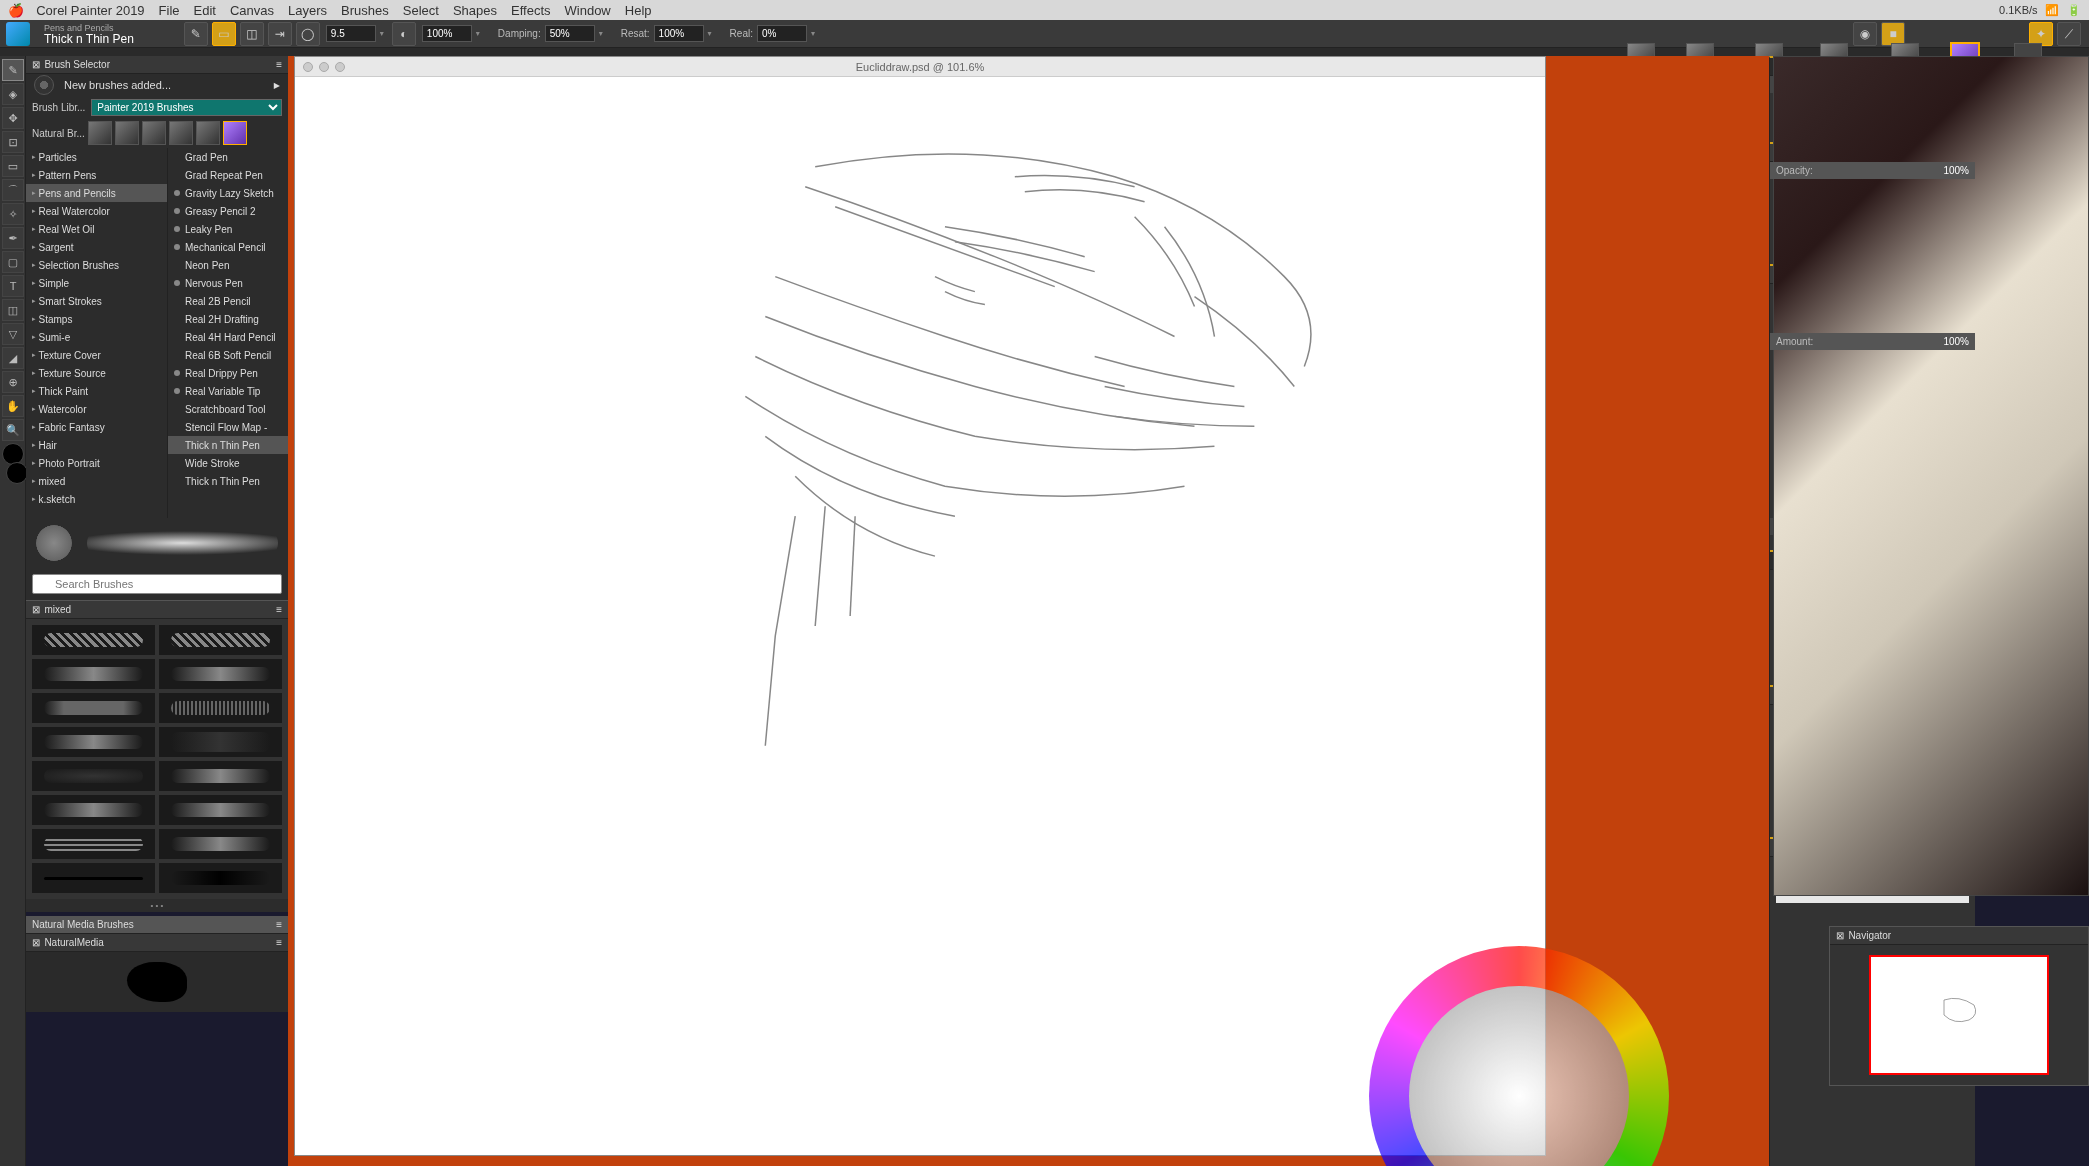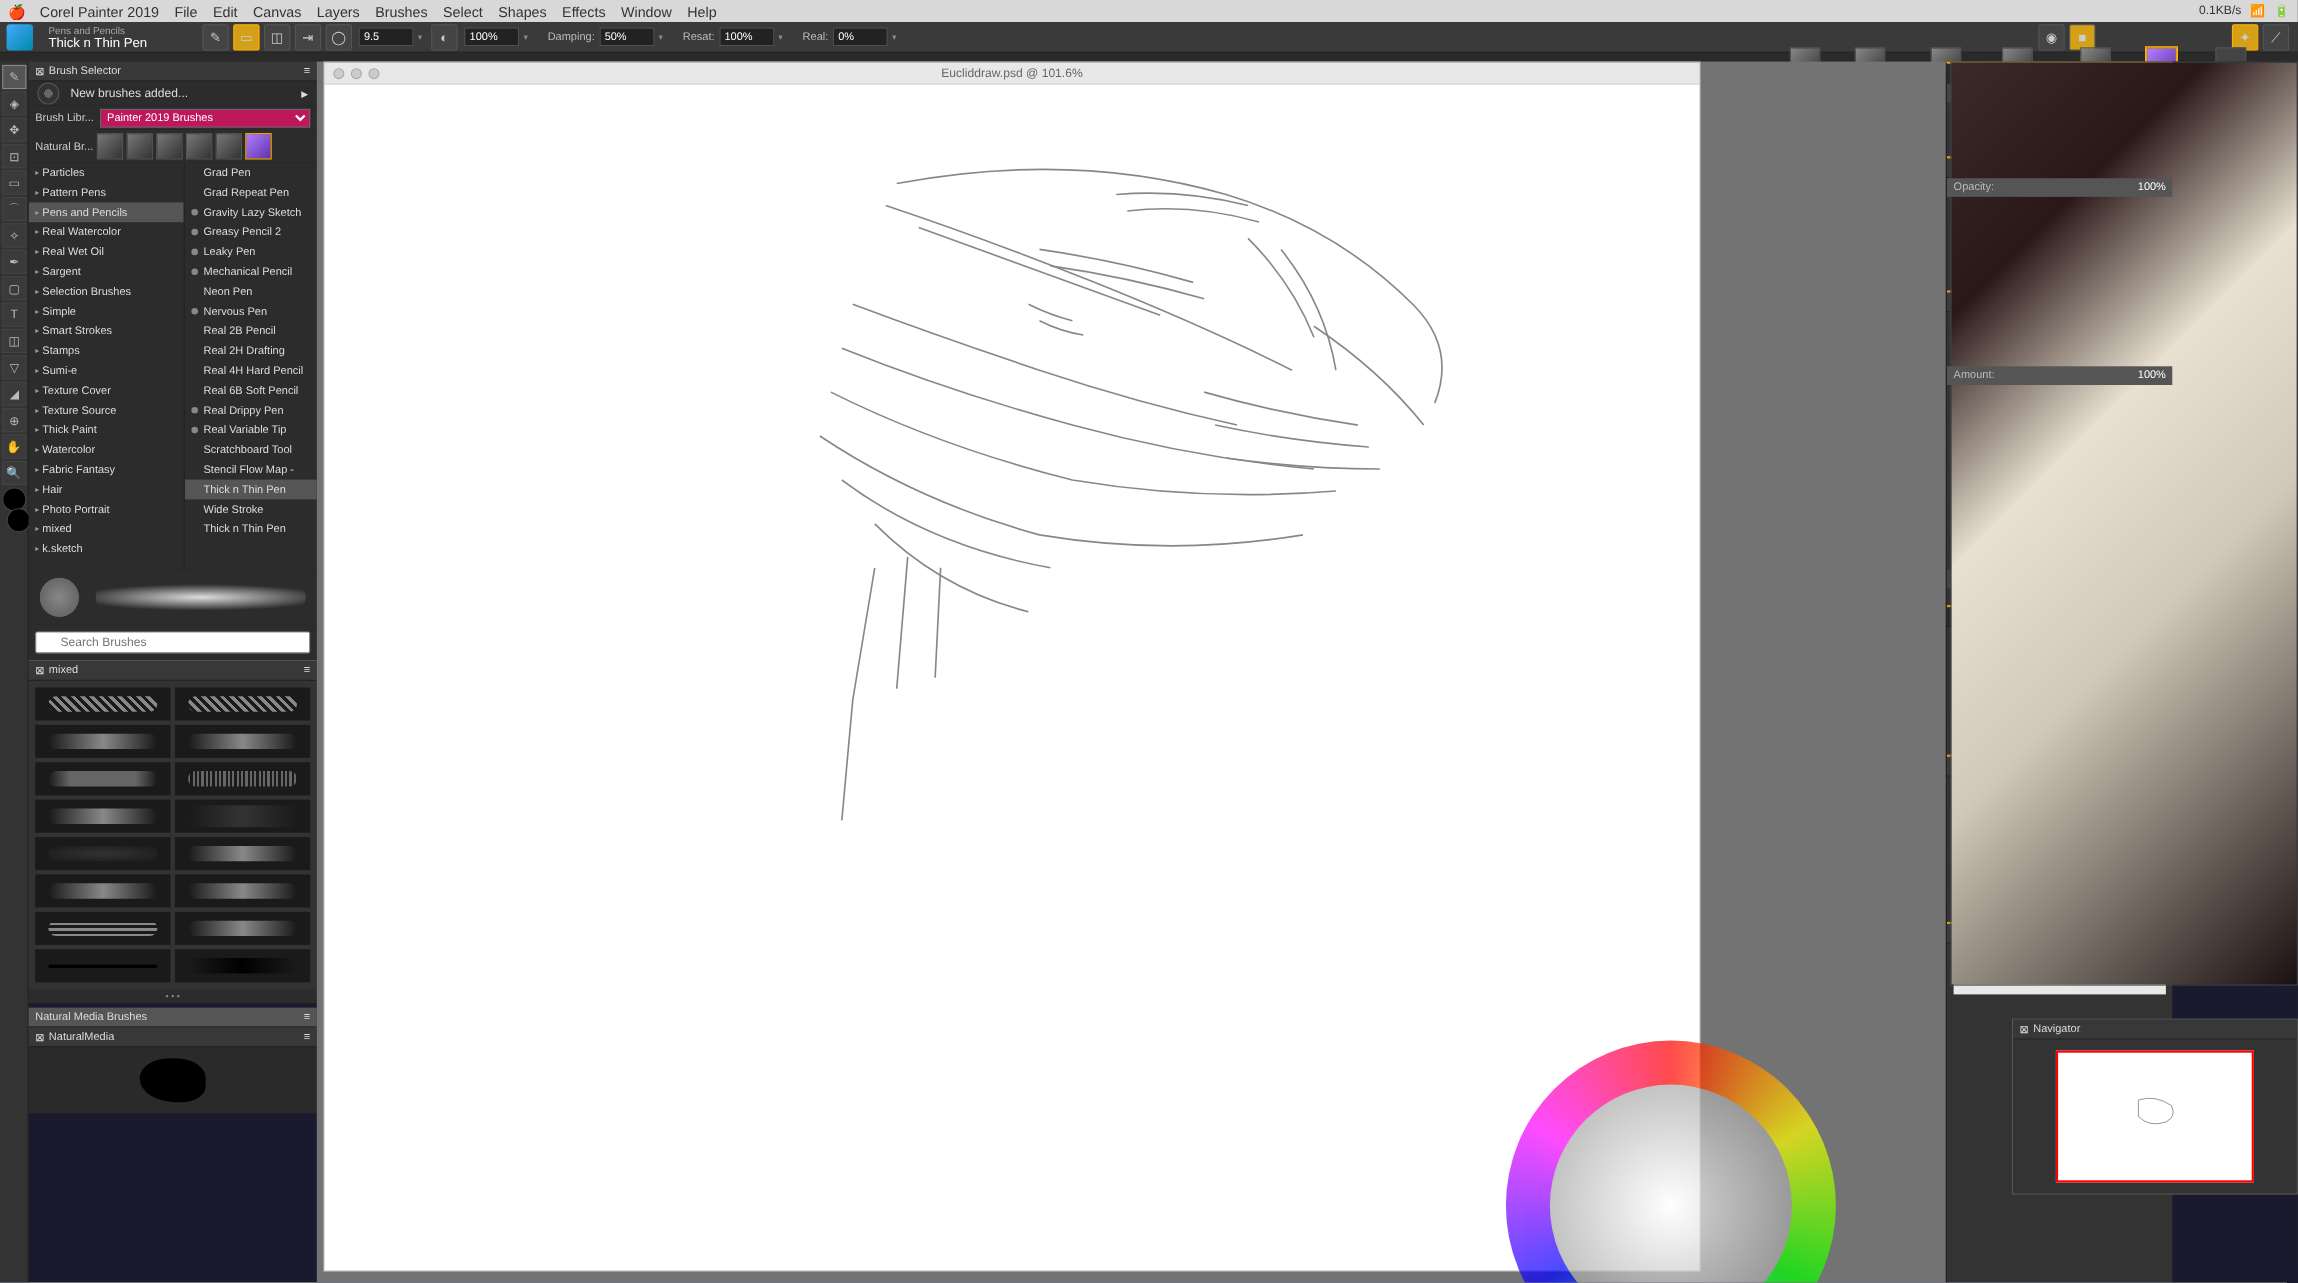--- a/index.html
+++ b/index.html
@@ -38,21 +38,21 @@
 .brush-selector { width: 262px; display: flex; flex-direction: column; }
 .panel-header { height: 18px; background: #383838; border-bottom: 1px solid #222; color: #ddd; font-size: 10px; display: flex; align-items: center; padding: 0 6px; }
 .panel-header .x { margin-right: 4px; }
 .panel-header .menu { margin-left: auto; cursor: pointer; }
 
 .new-brushes { height: 22px; background: #2c2c2c; display: flex; align-items: center; padding: 0 8px; color: #ddd; font-size: 11px; }
 .new-brushes .gear { width: 20px; height: 20px; background: radial-gradient(circle,#666 30%,#333 31%); border-radius: 50%; margin-right: 10px; border: 1px solid #555; }
 .new-brushes .arrow { margin-left: auto; font-size: 8px; }
 
 .lib-row { height: 22px; background: #2c2c2c; display: flex; align-items: center; padding: 0 6px; font-size: 10px; color: #ccc; }
-.lib-row select { flex: 1; background: #be185d; color: #fff; border: 1px solid #666; font-size: 10px; padding: 1px; margin-left: 6px; }
+.lib-row select { flex: 1; background: #0f766e; color: #fff; border: 1px solid #666; font-size: 10px; padding: 1px; margin-left: 6px; }
 
 .recent-row { height: 30px; background: #2c2c2c; display: flex; align-items: center; padding: 0 6px; font-size: 10px; color: #ccc; }
 .recent-row .sw { width: 24px; height: 24px; background: linear-gradient(135deg,#777,#333); margin-left: 3px; border: 1px solid #555; }
 .recent-row .sw.hl { border-color: #ffb000; background: linear-gradient(135deg,#b080ff,#6030aa); }
 
 .brush-lists { display: flex; height: 370px; background: #2c2c2c; }
 .cat-list { width: 142px; overflow-y: auto; border-right: 1px solid #222; }
 .var-list { width: 120px; overflow-y: auto; }
 .list-item { font-size: 10px; color: #ddd; padding: 2px 6px; display: flex; align-items: center; cursor: pointer; height: 18px; }
 .list-item .dot { width: 6px; height: 6px; background: #888; border-radius: 50%; margin-right: 5px; }
@@ -70,21 +70,21 @@
 .mixed-panel { background: #2c2c2c; border-top: 1px solid #555; }
 .mixed-grid { display: grid; grid-template-columns: 1fr 1fr; gap: 4px; padding: 6px; background: #333; }
 .mixed-cell { height: 30px; background: #1a1a1a; display: flex; align-items: center; justify-content: center; }
 .mixed-cell .strk { width: 80%; height: 14px; background: linear-gradient(90deg, transparent, #888, transparent); border-radius: 7px; }
 
 .natural-panel { margin-top: 4px; }
 .natural-preview { height: 60px; background: #2a2a2a; display: flex; align-items: center; justify-content: center; padding: 8px; }
 .natural-preview .blob { width: 60px; height: 40px; background: #000; border-radius: 50% 50% 40% 60%; }
 
 
-.canvas-area { position: absolute; left: 288px; top: 56px; right: 320px; bottom: 0; background: #737373; }
+.canvas-area { position: absolute; left: 288px; top: 56px; right: 320px; bottom: 0; background: #c2410c; }
 .canvas-window { position: absolute; left: 6px; top: 0; width: 1252px; height: 1100px; background: #eee; border: 1px solid #888; }
 .canvas-titlebar { height: 20px; background: #e8e8e8; border-bottom: 1px solid #ccc; display: flex; align-items: center; justify-content: center; font-size: 11px; color: #666; position: relative; }
 .canvas-titlebar .dots { position: absolute; left: 8px; display: flex; gap: 6px; }
 .canvas-titlebar .dots span { width: 10px; height: 10px; border-radius: 50%; background: #ccc; border: 1px solid #aaa; }
 .canvas-content { width: 100%; height: calc(100% - 20px); background: #fff; position: relative; overflow: hidden; }
 .canvas-content svg { width: 100%; height: 100%; }
 
 
 .right-col { position: absolute; right: 0; top: 56px; width: 320px; bottom: 0; display: flex; }
 .props-panel { width: 206px; background: #333; border-left: 1px solid #222; border-top: 2px solid #d4a017; overflow-y: auto; font-size: 10px; color: #ccc; }

